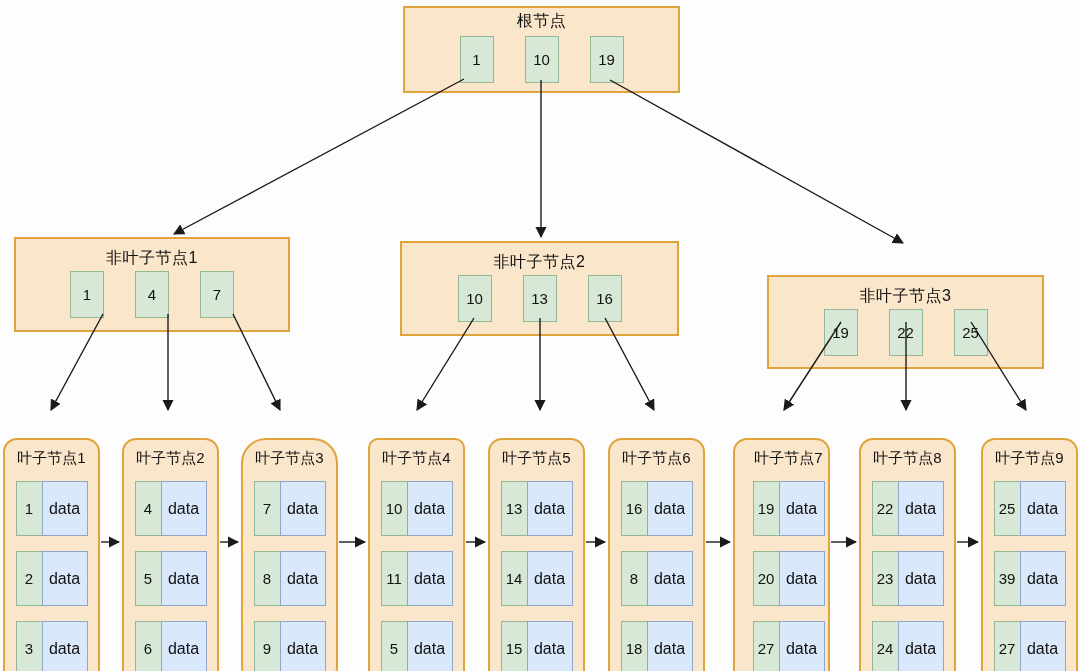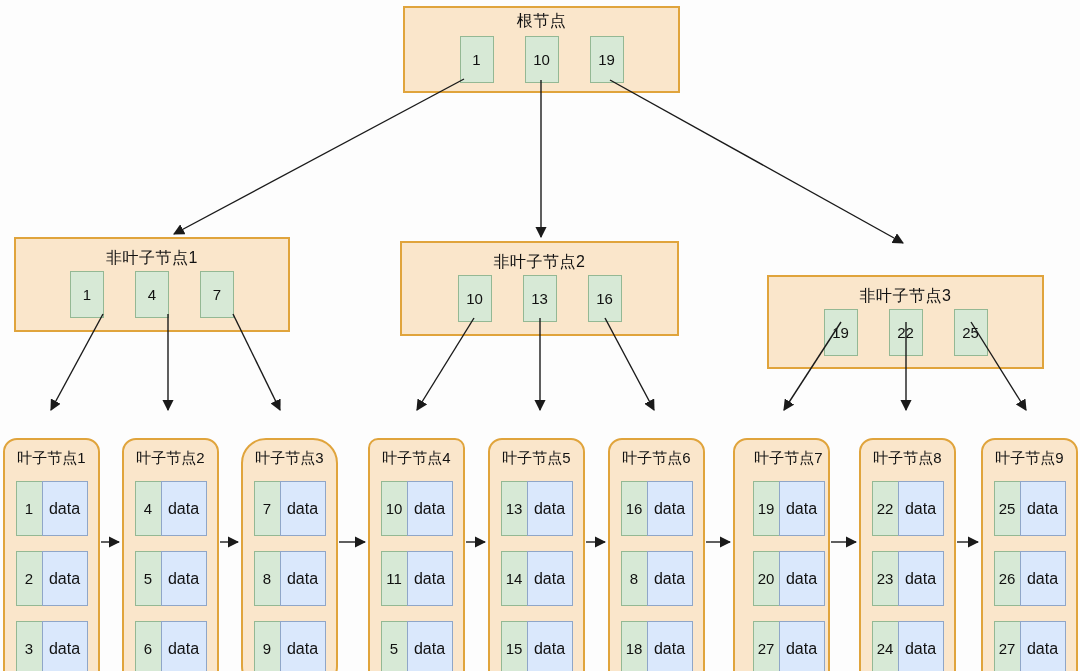--- a/index.html
+++ b/index.html
@@ -280,21 +280,21 @@
   </div>
 
   <div class="leaf L9">
     <div class="leaf-title">叶子节点9</div>
     <div class="rows">
       <div class="row">
         <div class="kcell">25</div>
         <div class="dcell">data</div>
       </div>
       <div class="row">
-        <div class="kcell">26</div>
+        <div class="kcell">39</div>
         <div class="dcell">data</div>
       </div>
       <div class="row">
         <div class="kcell">27</div>
         <div class="dcell">data</div>
       </div>
     </div>
   </div>
 
 </div>

